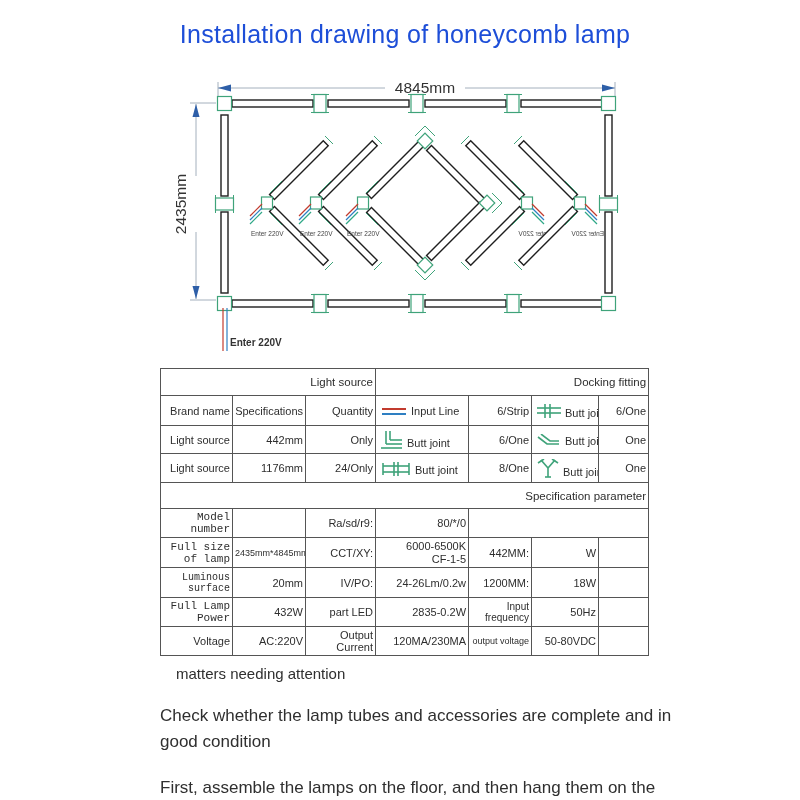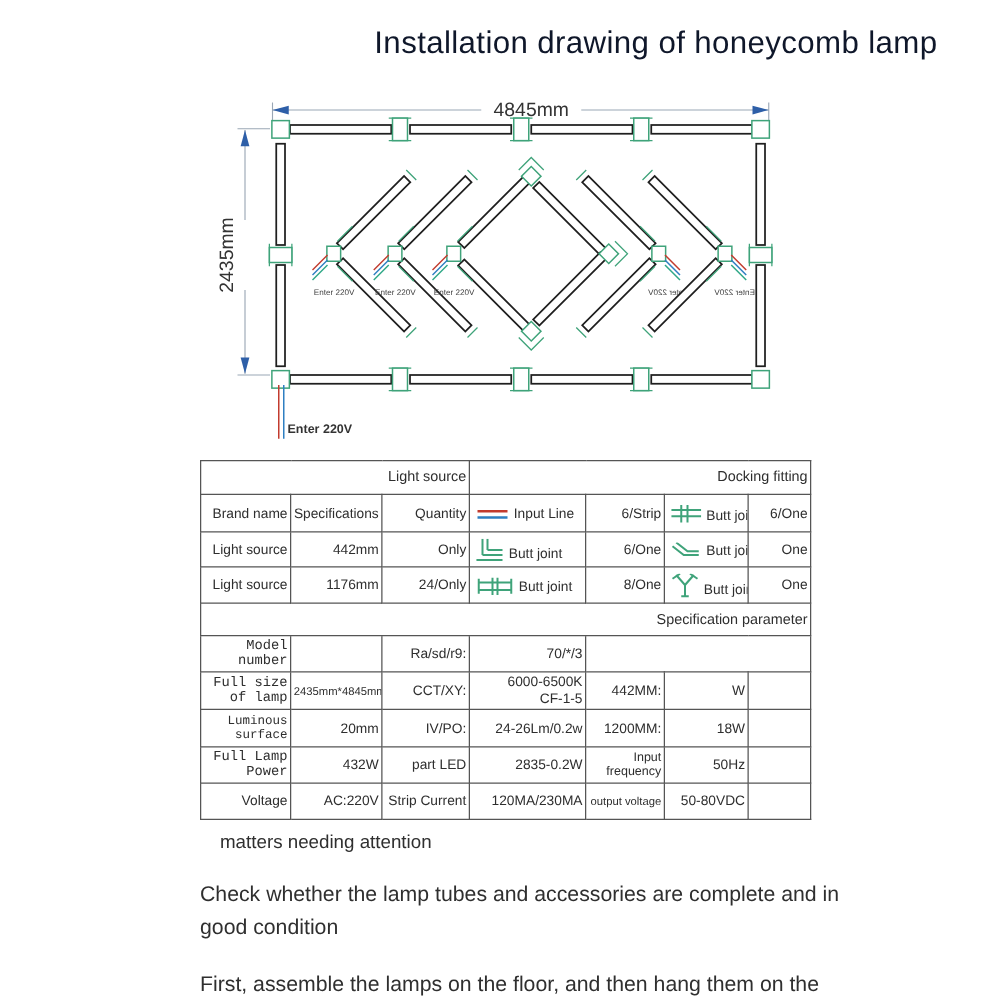--- a/index.html
+++ b/index.html
@@ -1,19 +1,19 @@
 <!DOCTYPE html>
 <html><head>
 <meta charset="utf-8">
 <style>
   html,body{margin:0;padding:0;background:#fff;}
   .page{position:relative;width:800px;height:800px;background:#fff;overflow:hidden;
         font-family:"Liberation Sans",sans-serif;color:#2e2e2e;}
-  .title{position:absolute;left:60px;top:20px;width:690px;text-align:right;
-         font-size:25px;color:#0f172a;letter-spacing:.3px;}
+  .title{position:absolute;left:60px;top:20px;width:690px;text-align:center;
+         font-size:25px;color:#1d4ed8;letter-spacing:.3px;}
   
   .diag{position:absolute;left:0;top:0;}
   .tube{fill:#ffffff;stroke:#1f1f1f;stroke-width:1.4;}
   .joint{fill:#ffffff;stroke:#3fa37a;stroke-width:1.2;}
   .grn{stroke:#3fa37a;stroke-width:1;fill:none;}
   .dim{stroke:#9aa7b5;stroke-width:.9;fill:none;}
   .dimtxt{font-size:15.5px;fill:#333;}
   .lbl{font-size:6.5px;fill:#444;}
   .blbl{font-size:10px;font-weight:bold;fill:#333;}
   .arr{fill:#2e5fa8;stroke:none;}
@@ -283,21 +283,21 @@
         </td>
         <td class="qr">One</td>
       </tr>
       <tr style="height:26px">
         <td colspan="7" class="hdr">Specification parameter</td>
       </tr>
       <tr style="height:29px">
         <td class="lft">Model number</td>
         <td></td>
         <td>Ra/sd/r9:</td>
-        <td>70/*/3</td>
+        <td>80/*/0</td>
         <td colspan="3"></td>
       </tr>
       <tr style="height:30px">
         <td class="lft">Full size of lamp</td>
         <td class="sm">2435mm*4845mm</td>
         <td>CCT/XY:</td>
         <td class="pre">6000-6500K
 CF-1-5</td>
         <td>442MM:</td>
         <td>W</td>
@@ -317,21 +317,21 @@
         <td>432W</td>
         <td>part LED</td>
         <td>2835-0.2W</td>
         <td class="sm" style="font-size:10px">Input frequency</td>
         <td>50Hz</td>
         <td></td>
       </tr>
       <tr style="height:29px">
         <td>Voltage</td>
         <td>AC:220V</td>
-        <td>Strip Current</td>
+        <td>Output Current</td>
         <td>120MA/230MA</td>
         <td class="sm">output voltage</td>
         <td>50-80VDC</td>
         <td></td>
       </tr>
     </tbody>
   </table>
 
   <div class="notes">
     <h3 class="nh">matters needing attention</h3>

